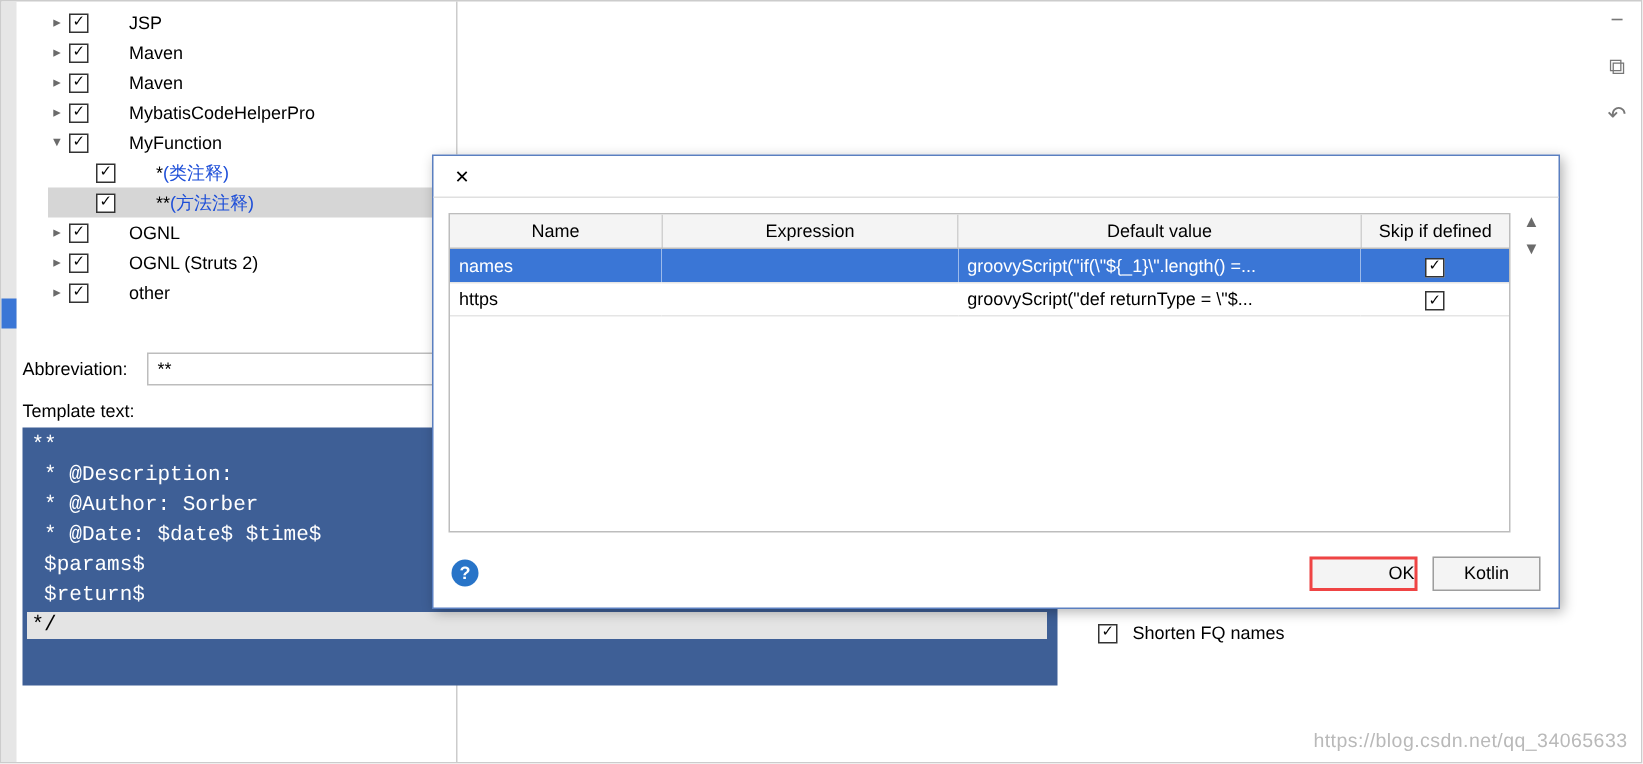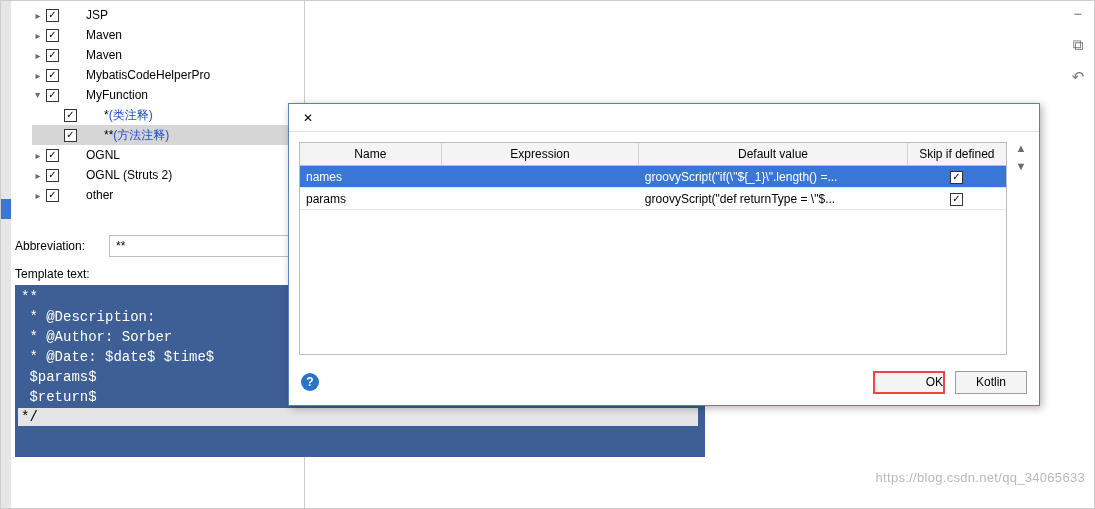--- a/index.html
+++ b/index.html
@@ -93,21 +93,21 @@
       position: absolute;
       left: 14px; top: 234px;
       width: 690px;
     }
     .form-row {
       display: flex;
       align-items: center;
       margin-bottom: 10px;
     }
     .form-row label {
-      margin-right: 24px;
+      margin-right: 13px;
     }
     .form-row input[type="text"] {
       flex: 1;
       height: 22px;
       border: 1px solid #bdbdbd;
       padding: 0 6px;
       font-family: inherit;
       font-size: 12px;
     }
     .template-editor {
@@ -264,21 +264,21 @@
       height: 23px;
       border: 1px solid #9e9e9e;
       background: #f4f4f4;
       font-size: 12px;
       cursor: pointer;
     }
     .btn-primary { border: 2px solid #ef4444; text-align: right; }
     
     .watermark {
       position: absolute;
-      right: 10px; bottom: 24px;
+      right: 10px; bottom: 8px;
       color: #b9b9b9;
       font-size: 13px;
       letter-spacing: 0.3px;
     }
   </style>
 </head>
 <body>
 
 <div class="main-panel">
   <div class="left-strip">
@@ -360,20 +360,26 @@
         <div class="line">**</div>
         <div class="line"> * @Description:</div>
         <div class="line"> * @Author: Sorber</div>
         <div class="line"> * @Date: $date$ $time$</div>
         <div class="line"> $params$</div>
         <div class="line"> $return$</div>
         <div class="cursor-line"> */</div>
       </div>
   </div>
 
+  <div class="right-opts">
+    <div class="opt-row">
+      <span class="cbx checked"></span>
+      <span><span>Shorten FQ names</span></span>
+    </div>
+  </div>
 </div>
 
 <div class="dialog">
   <div class="dlg-title">
     <span class="dlg-close">✕</span>
   </div>
   <div class="dlg-body">
     <div class="tbl-wrap">
       <table class="tbl">
         <colgroup>
@@ -391,21 +397,21 @@
           </tr>
         </thead>
         <tbody id="tblbody">
             <tr class="selected">
               <td>names</td>
               <td></td>
               <td>groovyScript("if(\"${_1}\".length() =...</td>
               <td class="center"><span class="cbx checked" style="background: rgb(255, 255, 255);"></span></td>
             </tr>
             <tr>
-              <td>params</td>
+              <td>https</td>
               <td></td>
               <td>groovyScript("def returnType = \"$...</td>
               <td class="center"><span class="cbx checked"></span></td>
             </tr>
           </tbody>
       </table>
     </div>
     <div class="side-arrows">
       <div>▲</div>
       <div>▼</div>

